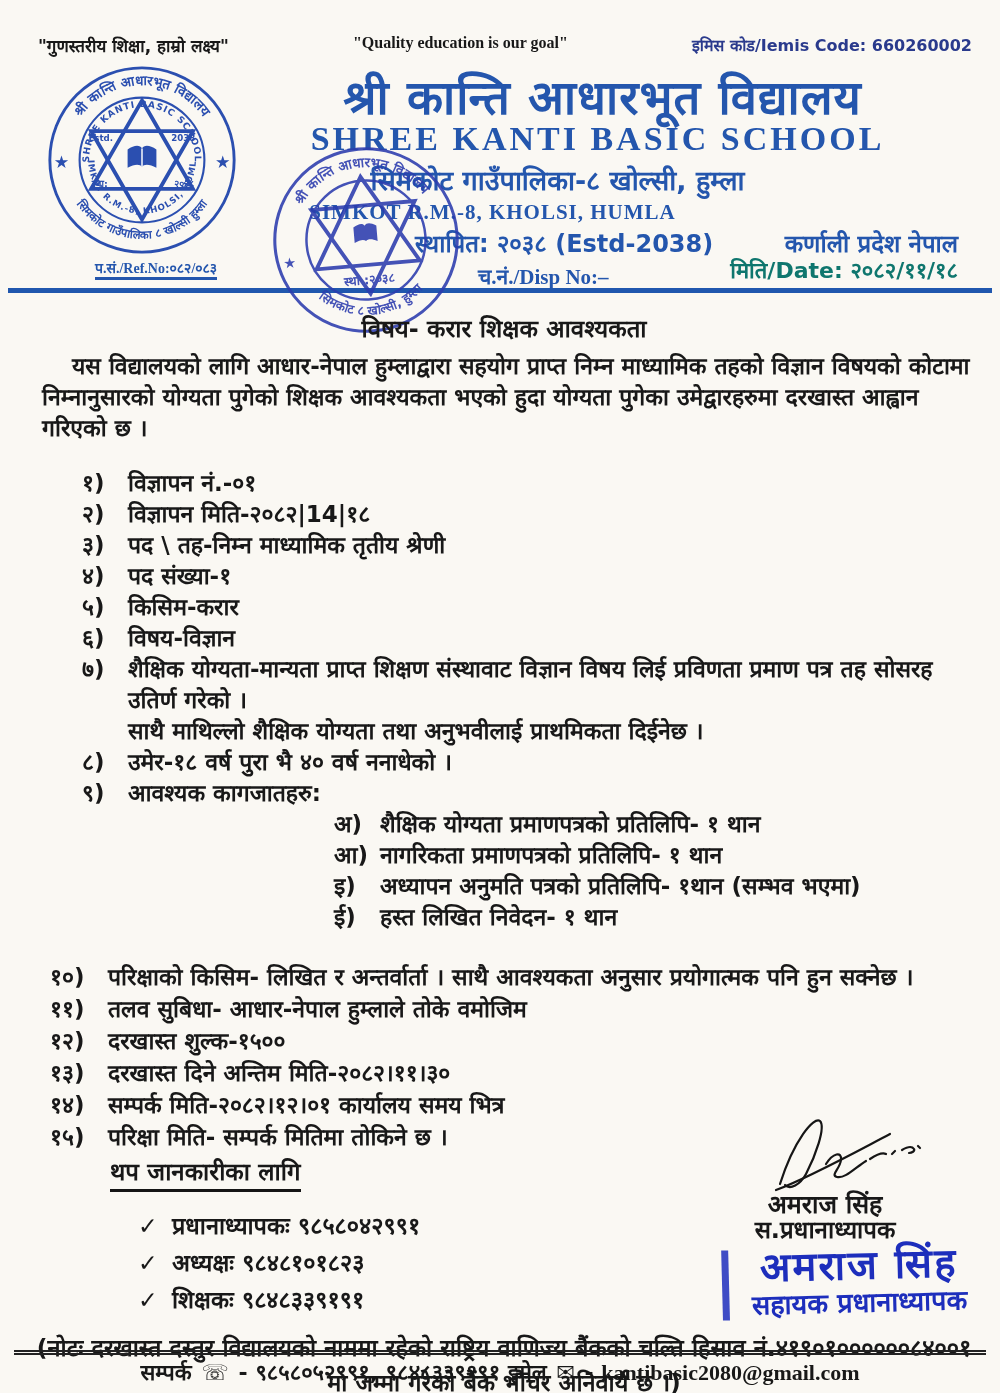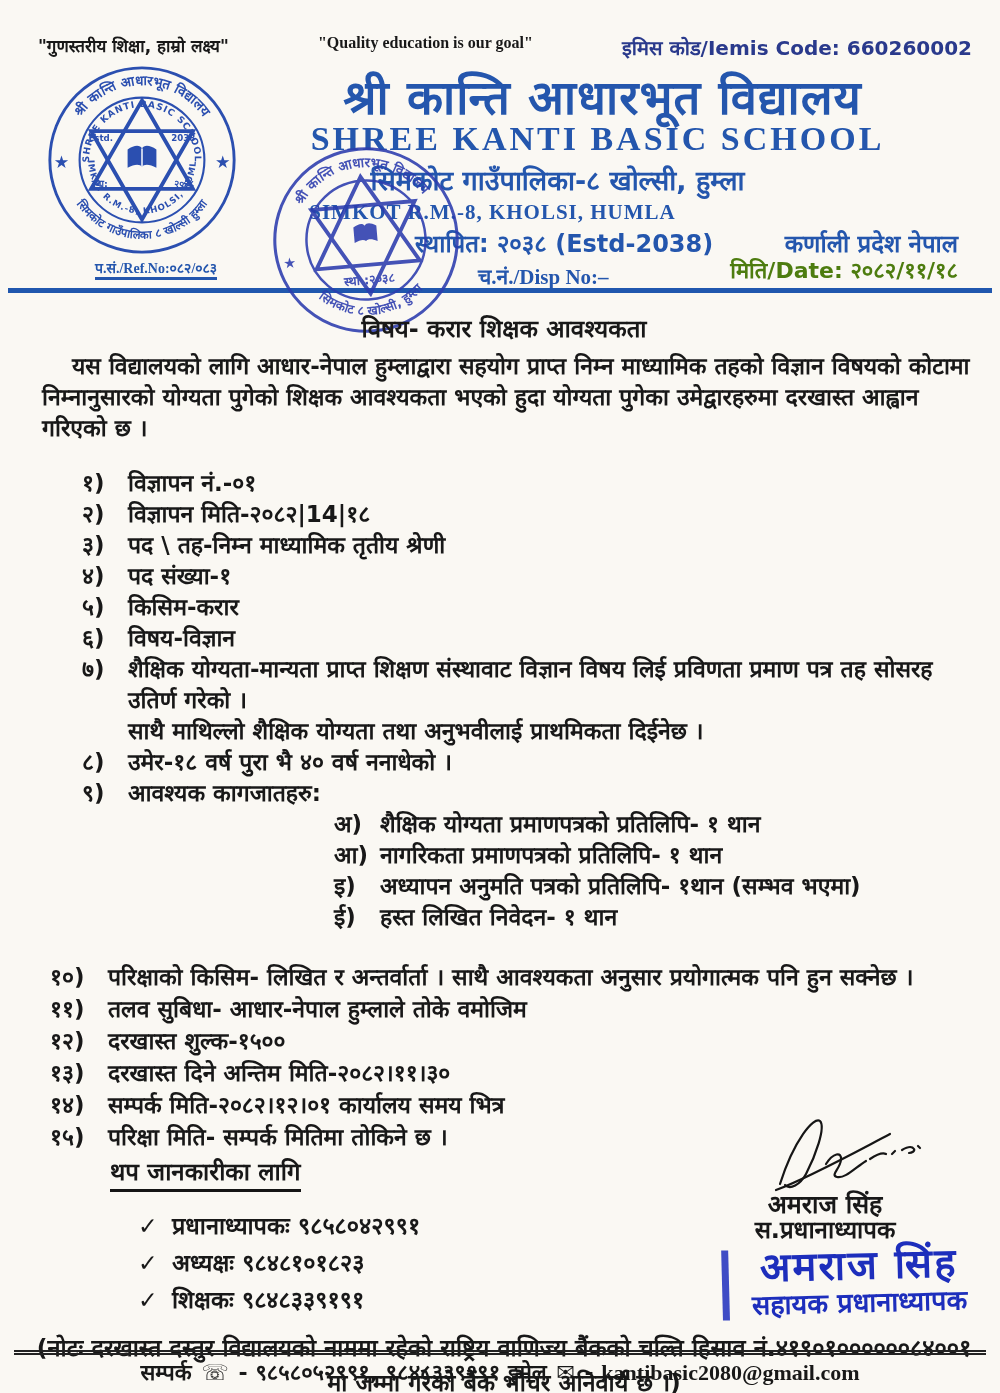--- a/index.html
+++ b/index.html
@@ -7,41 +7,41 @@
   .page {
     position:relative; width:1000px; height:1393px; margin:0 auto;
     background:#faf8f3; overflow:hidden;
     font-family:"DejaVu Sans","Liberation Sans",sans-serif;
     color:#181818;
   }
   
   .mottos { position:absolute; top:34px; left:38px; right:28px; display:flex; justify-content:space-between; align-items:flex-start; }
   .motto-left  { font-size:17px; font-weight:700; }
   .motto-center{ font-size:16px; font-weight:700; font-family:"Liberation Serif","DejaVu Serif",serif; }
-  .motto-right { font-size:20px; font-weight:700; color:#2a3a8c; }
+  .motto-right { font-size:16px; font-weight:700; color:#2a3a8c; }
   
   .logo { position:absolute; left:46px; top:64px; width:192px; height:192px; }
   .title-np { position:absolute; left:235px; right:30px; top:64px; text-align:center;
               font-size:47px; font-weight:800; color:#2456ad; letter-spacing:1px; }
   .title-en { position:absolute; left:235px; right:40px; top:120px; text-align:center;
               font-size:34px; font-weight:700; color:#2456ad; letter-spacing:3px;
               font-family:"Liberation Serif","DejaVu Serif",serif; }
   .addr-np  { position:absolute; left:235px; right:120px; top:161px; text-align:center;
               font-size:27px; font-weight:800; color:#2456ad; }
   .addr-en  { position:absolute; left:235px; right:250px; top:200px; text-align:center;
               font-size:21px; font-weight:700; color:#2456ad; letter-spacing:1px;
               font-family:"Liberation Serif","DejaVu Serif",serif; }
   .estd     { position:absolute; left:415px; top:226px; font-size:24px; font-weight:800; color:#2456ad;text-align:right; }
   .province { position:absolute; right:42px; top:226px; font-size:24px; font-weight:800; color:#2456ad; }
   .ref-no   { position:absolute; left:95px;  top:258px; font-size:14px; font-weight:700; color:#2456ad;
               border-bottom:3px solid #2456ad; 
               font-family:Liberation Serif, serif; }
   .disp-no  { position:absolute; left:478px; top:262px; font-size:21px; font-weight:700; color:#2456ad;
               font-family:"Liberation Serif","DejaVu Serif",serif; }
-  .date     { position:absolute; right:42px; top:254px; font-size:22px; font-weight:800; color:#4d7c0f; }
+  .date     { position:absolute; right:42px; top:254px; font-size:22px; font-weight:800; color:#0f766e; }
   .rule     { position:absolute; left:8px; right:8px; top:288px; height:5px; background:#2057ae; }
   .mid-stamp{ position:absolute; left:270px; top:144px; width:192px; height:192px;
               opacity:.88; transform:rotate(-5deg); }
   
   .content { position:absolute; top:314px; left:30px; right:22px; font-size:23px; font-weight:600; line-height:31px; }
   .subject { text-align:center; font-size:24px; font-weight:800; margin-bottom:6px; }
   .intro1  { padding-left:42px; }
   .intro2  { padding-left:12px; }
   .mainlist { margin-top:24px; margin-left:52px; }
   .row { display:flex; }

